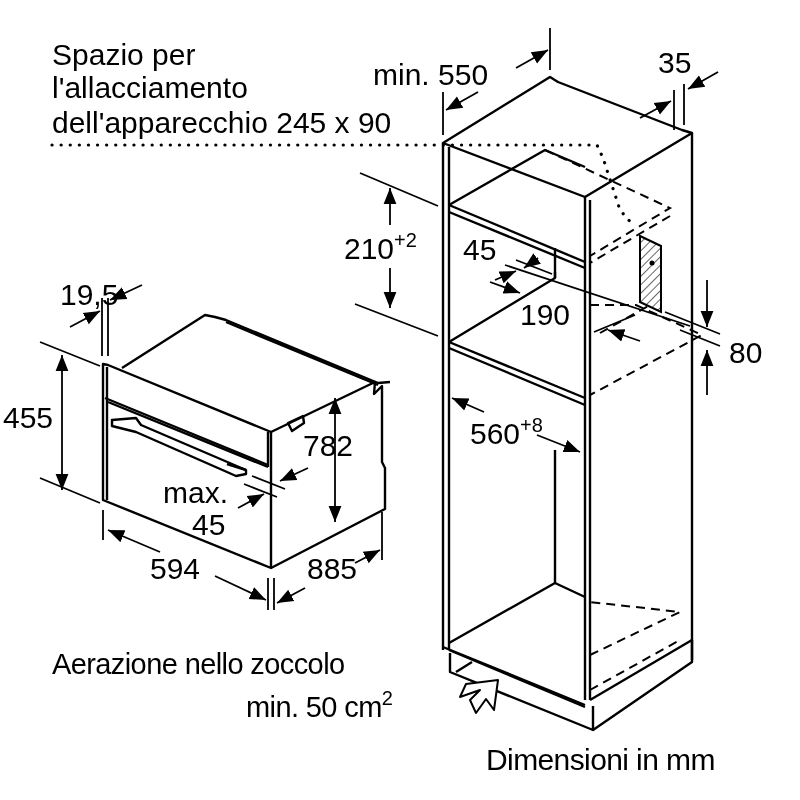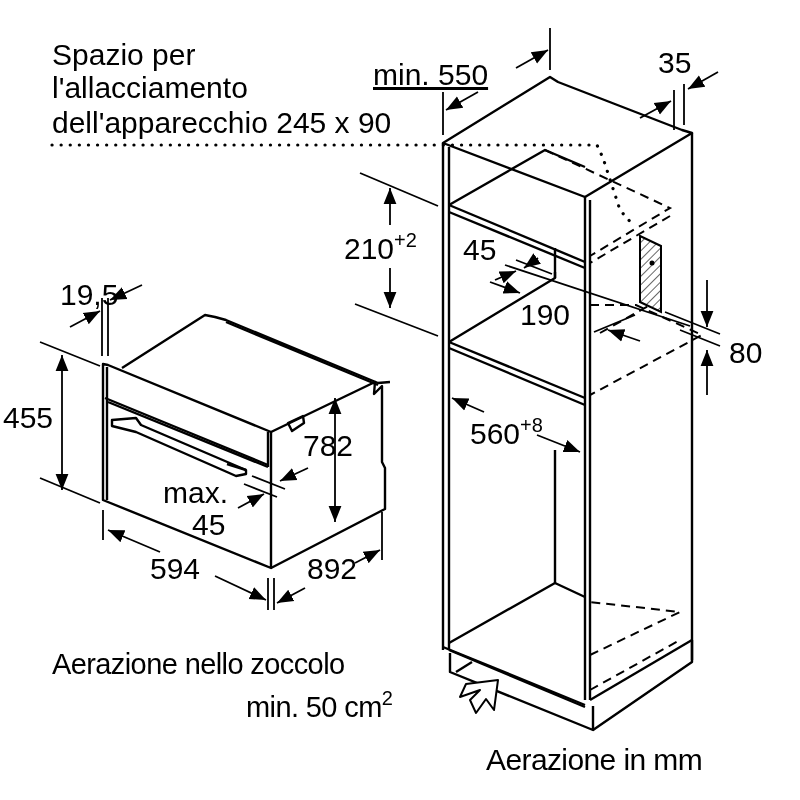--- a/index.html
+++ b/index.html
@@ -152,39 +152,39 @@
     <line x1="537" y1="435" x2="580" y2="452" marker-end="url(#ah)"></line>
   </g>
 
   <path d="M470,700 L480,690 L460,697 L466,684 L498,680 L494,710 L486,699 L476,713 Z" fill="#fff" stroke="#000" stroke-width="2" stroke-linejoin="round"></path>
 </svg>
 
 <div class="lbl" style="left:52px;top:40px;">Spazio per</div>
 <div class="lbl" style="left:52px;top:73px;text-align:center;">l'allacciamento</div>
 <div class="lbl" style="left:52px;top:108px;">dell'apparecchio 245 x 90</div>
 
-<div class="lbl" style="left:373px;top:60px;text-decoration:underline;">min. 550</div>
+<div class="lbl" style="left:373px;top:60px;">min. 550</div>
 <div class="lbl" style="left:658px;top:48px;">35</div>
 
 <div class="lbl" style="left:344px;top:230px;">
   <span>210</span><sup>+2</sup>
 </div>
 <div class="lbl" style="left:463px;top:235px;">45</div>
 <div class="lbl" style="left:520px;top:300px;">190</div>
 <div class="lbl" style="left:729px;top:338px;">80</div>
 <div class="lbl" style="left:470px;top:415px;">
   <span>560</span><sup>+8</sup>
 </div>
 
 <div class="lbl" style="left:60px;top:255px;margin-top:25px;">19,5</div>
 <div class="lbl" style="left:3px;top:403px;">455</div>
 <div class="lbl" style="left:303px;top:431px;">782</div>
 <div class="lbl" style="left:163px;top:478px;text-align:center;">max.</div>
 <div class="lbl" style="left:192px;top:510px;">45</div>
 <div class="lbl" style="left:150px;top:554px;">594</div>
-<div class="lbl" style="left:307px;top:554px;">892</div>
+<div class="lbl" style="left:307px;top:554px;">885</div>
 
 <div class="lbl" style="left:52px;top:650px;font-size:29px;letter-spacing:-0.6px;">Aerazione nello zoccolo</div>
 <div class="lbl" style="left:246px;top:688px;font-size:29px;letter-spacing:-0.6px;">
   <span>min. 50 cm</span><sup>2</sup>
 </div>
 
-<div class="lbl" style="left:486px;top:745px;font-size:30px;letter-spacing:-0.6px;">Aerazione in mm</div>
+<div class="lbl" style="left:486px;top:745px;font-size:30px;letter-spacing:-0.6px;">Dimensioni in mm</div>
 
 </body></html>

